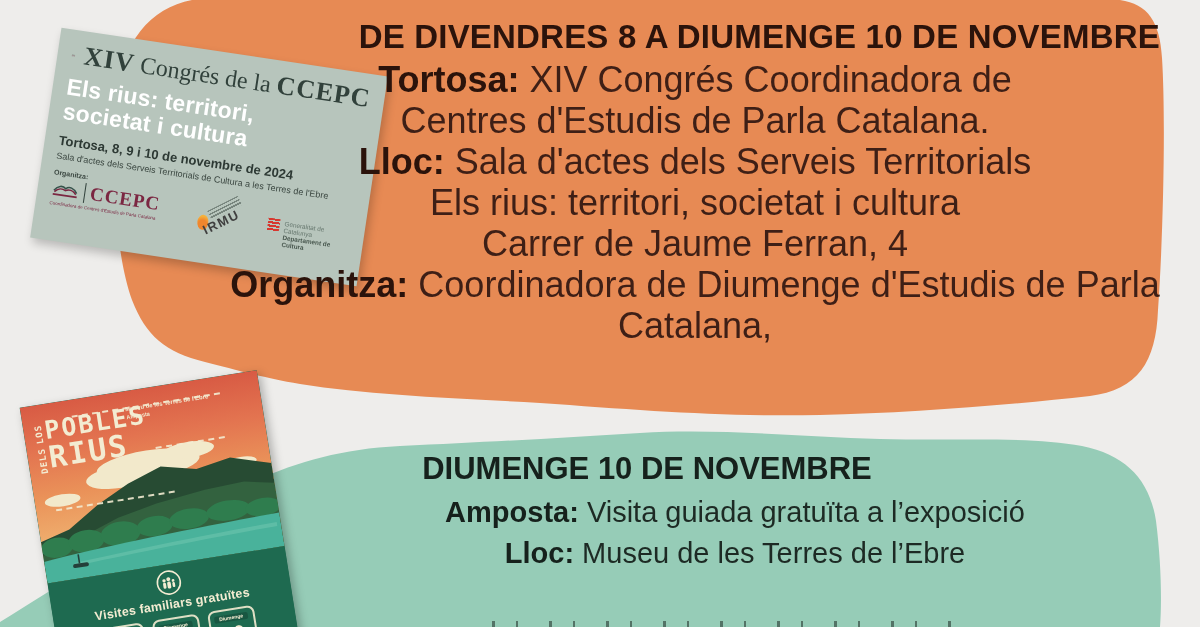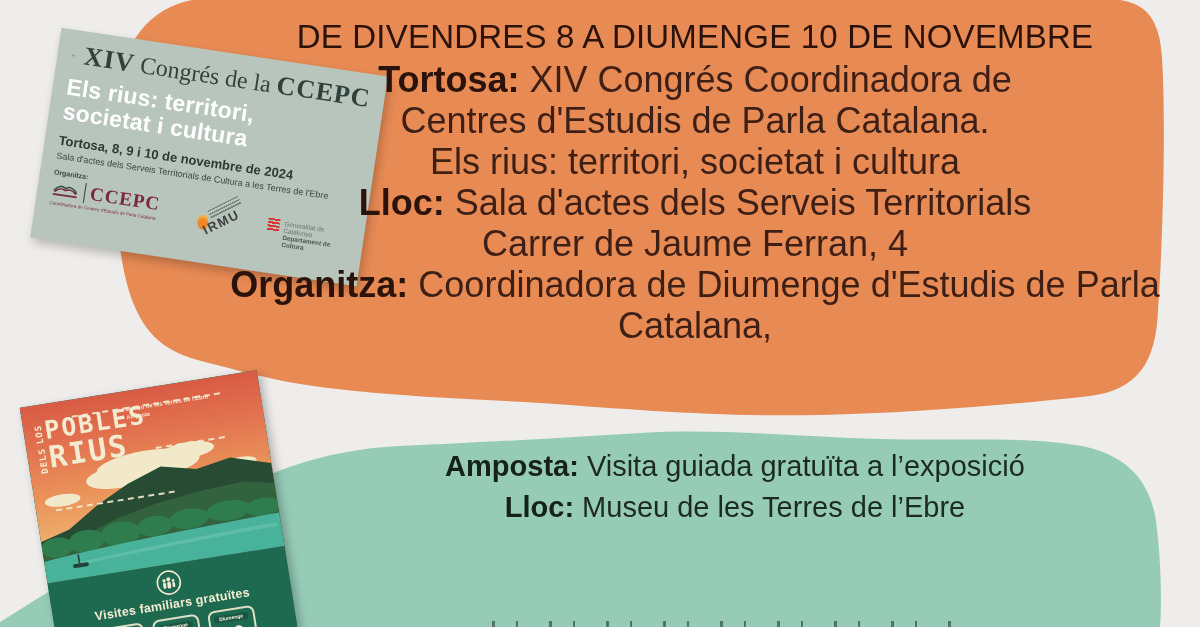--- a/index.html
+++ b/index.html
@@ -5,21 +5,21 @@
   html,body{margin:0;padding:0;}
   body{
     width:1200px;height:627px;overflow:hidden;position:relative;
     background:var(--c-page_bg,#eeedeb);
     font-family:"Liberation Sans", sans-serif;
   }
   .bg-shapes{position:absolute;left:0;top:0;width:1200px;height:627px;}
 
   
   .orange-block{position:absolute;left:230px;top:15px;width:930px;text-align:center;}
-  .orange-title{font-size:33px;font-weight:normal;letter-spacing:.2px;color:var(--c-title_text,#2b130b);line-height:44px;white-space:nowrap;}
+  .orange-title{font-size:33px;font-weight:bold;letter-spacing:.2px;color:var(--c-title_text,#2b130b);line-height:44px;white-space:nowrap;text-align:right;}
   .o-line{font-size:36px;line-height:41px;color:var(--c-body_text,#3e1f16);white-space:pre-wrap;}
   .o-line b{color:var(--c-title_text,#2b130b);}
 
   
   .teal-block{position:absolute;left:330px;top:446px;width:810px;text-align:center;}
   .teal-title{font-size:31px;font-weight:bold;color:var(--c-teal_title_text,#16211c);line-height:46px;transform:translateX(-88px);white-space:nowrap;}
   .t-line{font-size:29px;line-height:41px;color:var(--c-teal_body_text,#1d2a24);white-space:pre-wrap;}
   .t-line b{color:var(--c-teal_title_text,#16211c);}
   .cutoff-remnant{
     position:absolute;left:492px;top:621px;width:460px;height:6px;opacity:.55;
@@ -242,24 +242,25 @@
 
       </div>
     </div>
   </div>
 </div>
 
 <div class="orange-block">
   <div class="orange-title">DE DIVENDRES 8 A DIUMENGE 10 DE NOVEMBRE</div>
   <div class="o-line"><b>Tortosa:</b><span> XIV Congrés Coordinadora de</span></div>
   <div class="o-line"><b></b><span>Centres d'Estudis de Parla Catalana.</span></div>
+  <div class="o-line"><b>Lloc:</b><span> Sala d'actes dels Serveis Territorials</span></div>
   <div class="o-line"><b></b><span>Els rius: territori, societat i cultura</span></div>
-  <div class="o-line"><b>Lloc:</b><span> Sala d'actes dels Serveis Territorials</span></div>
   <div class="o-line"><b></b><span>Carrer de Jaume Ferran, 4</span></div>
   <div class="o-line"><b>Organitza:</b><span> Coordinadora de Diumenge d'Estudis de Parla Catalana,</span></div>
 </div>
 
 <div class="teal-block">
+  <div class="teal-title">DIUMENGE 10 DE NOVEMBRE</div>
   <div class="t-line"><b>Amposta:</b><span> Visita guiada gratuïta a l’exposició</span></div>
   <div class="t-line"><b>Lloc:</b><span> Museu de les Terres de l’Ebre</span></div>
 </div>
 
 <div class="cutoff-remnant"></div>
 
 </body></html>

